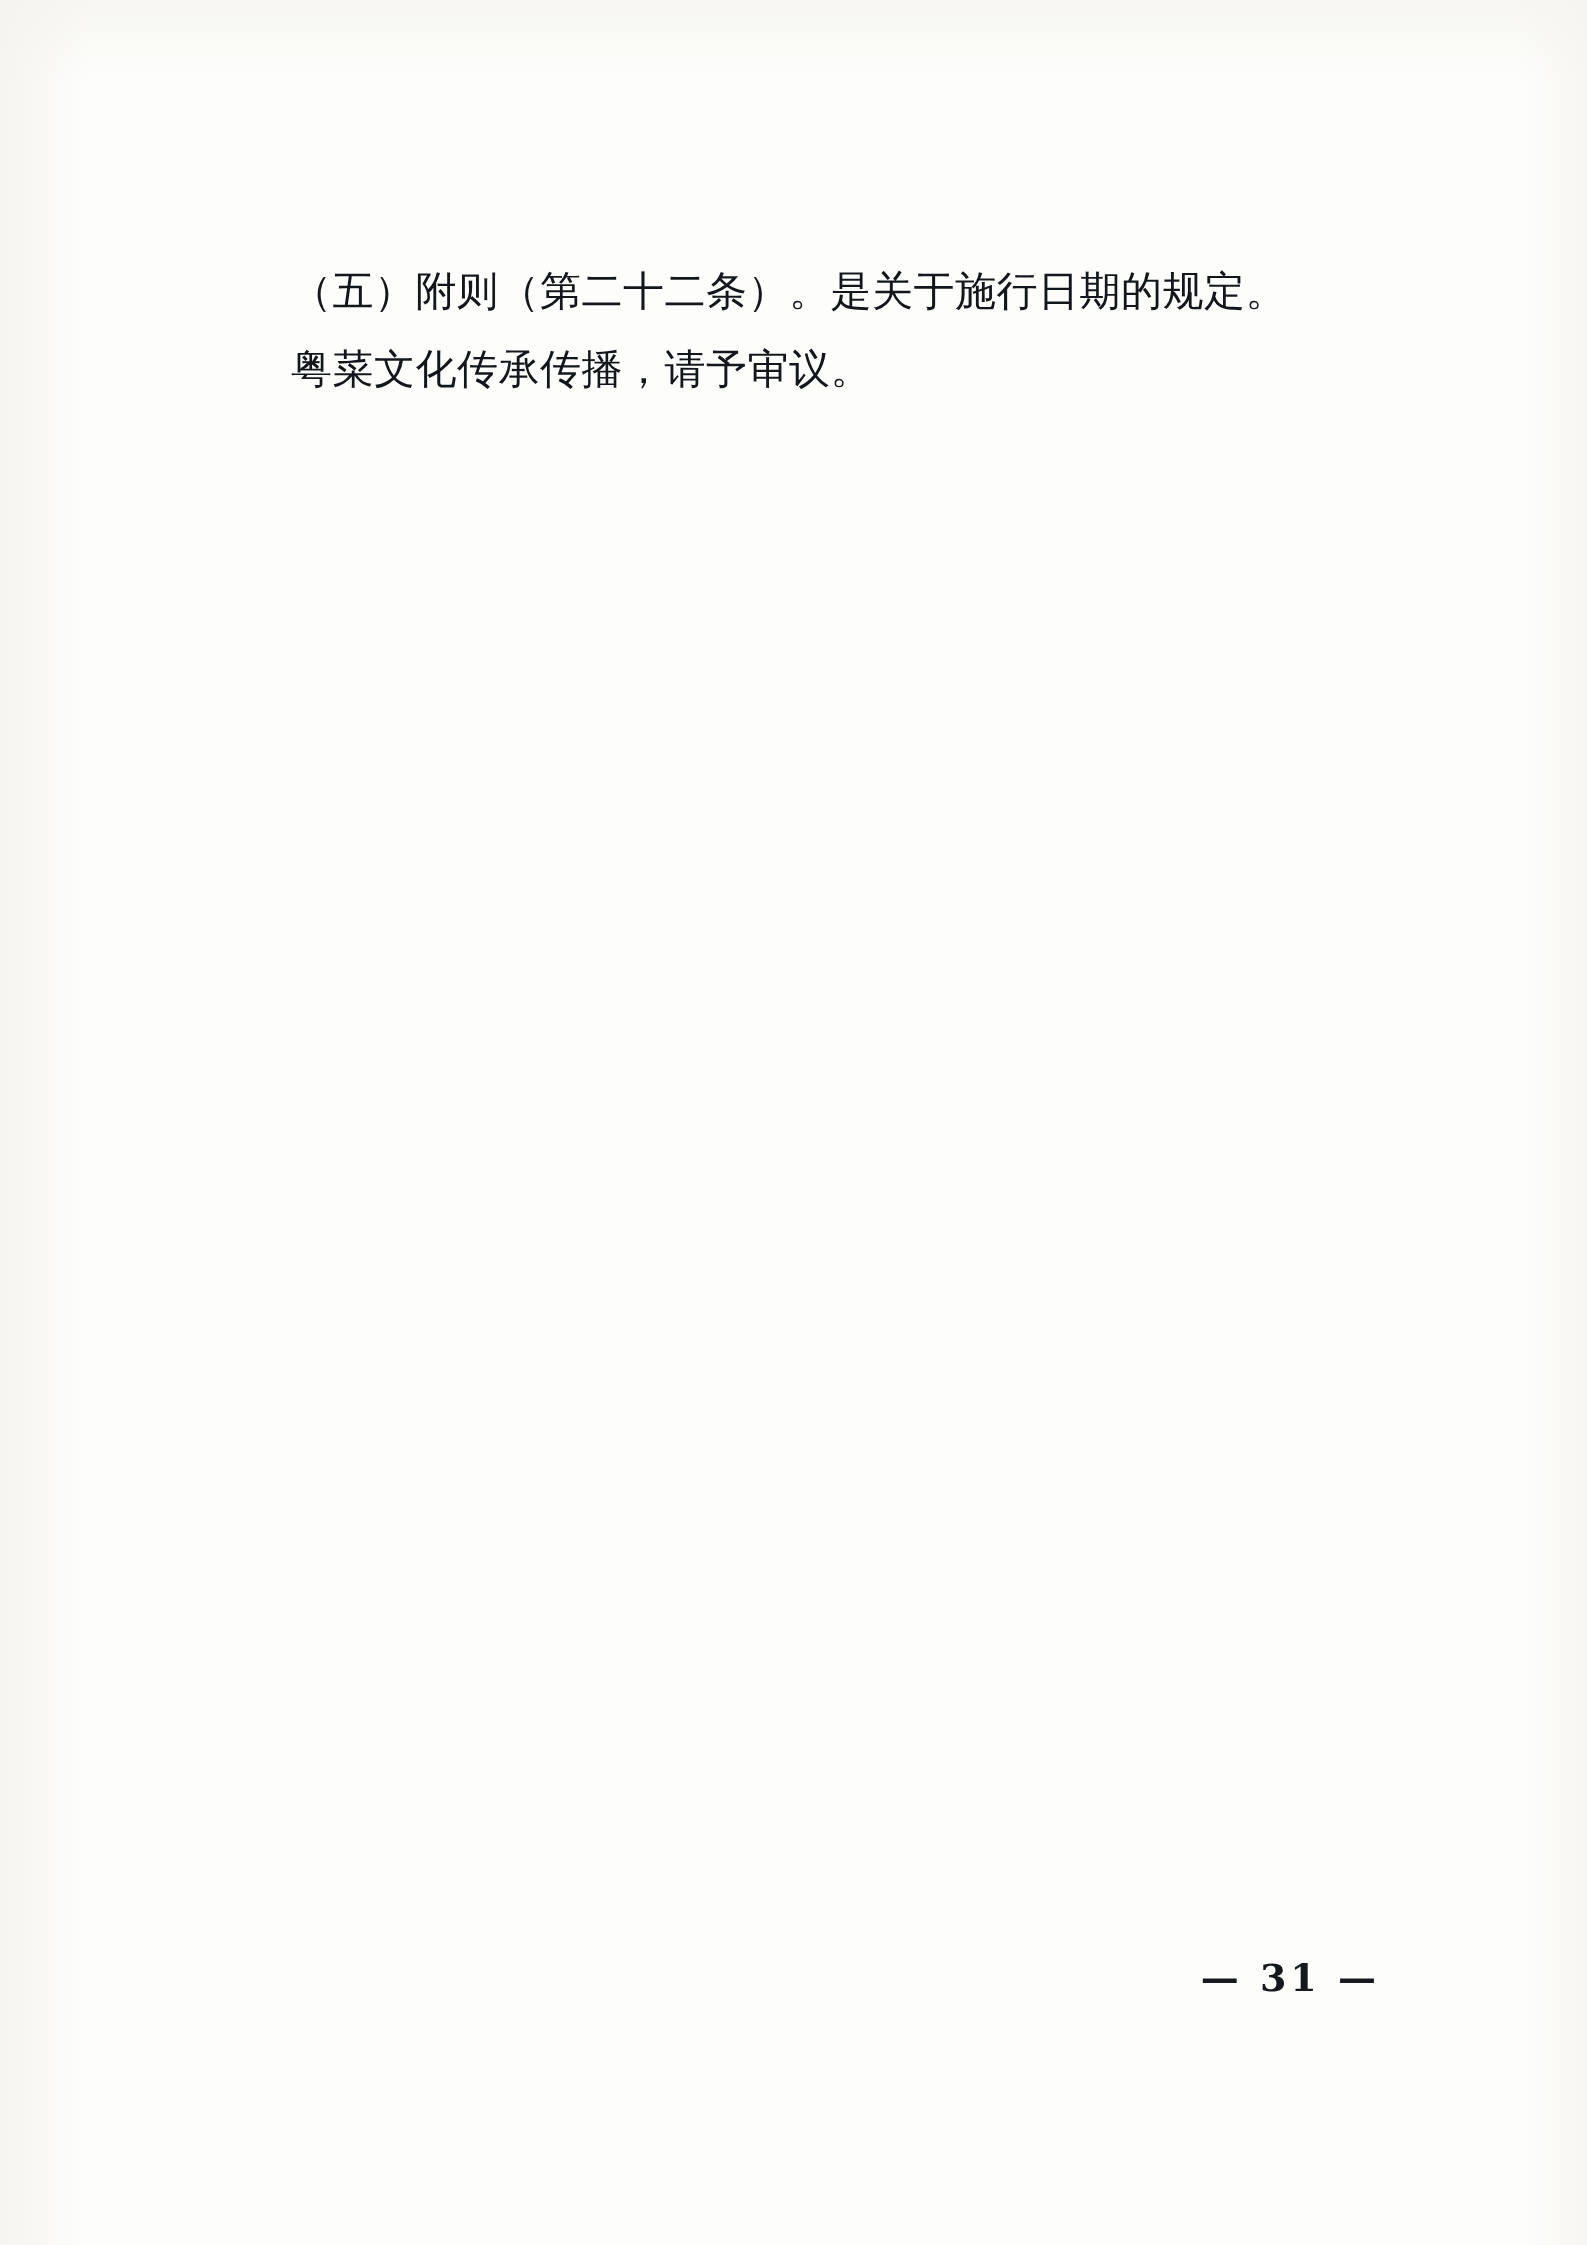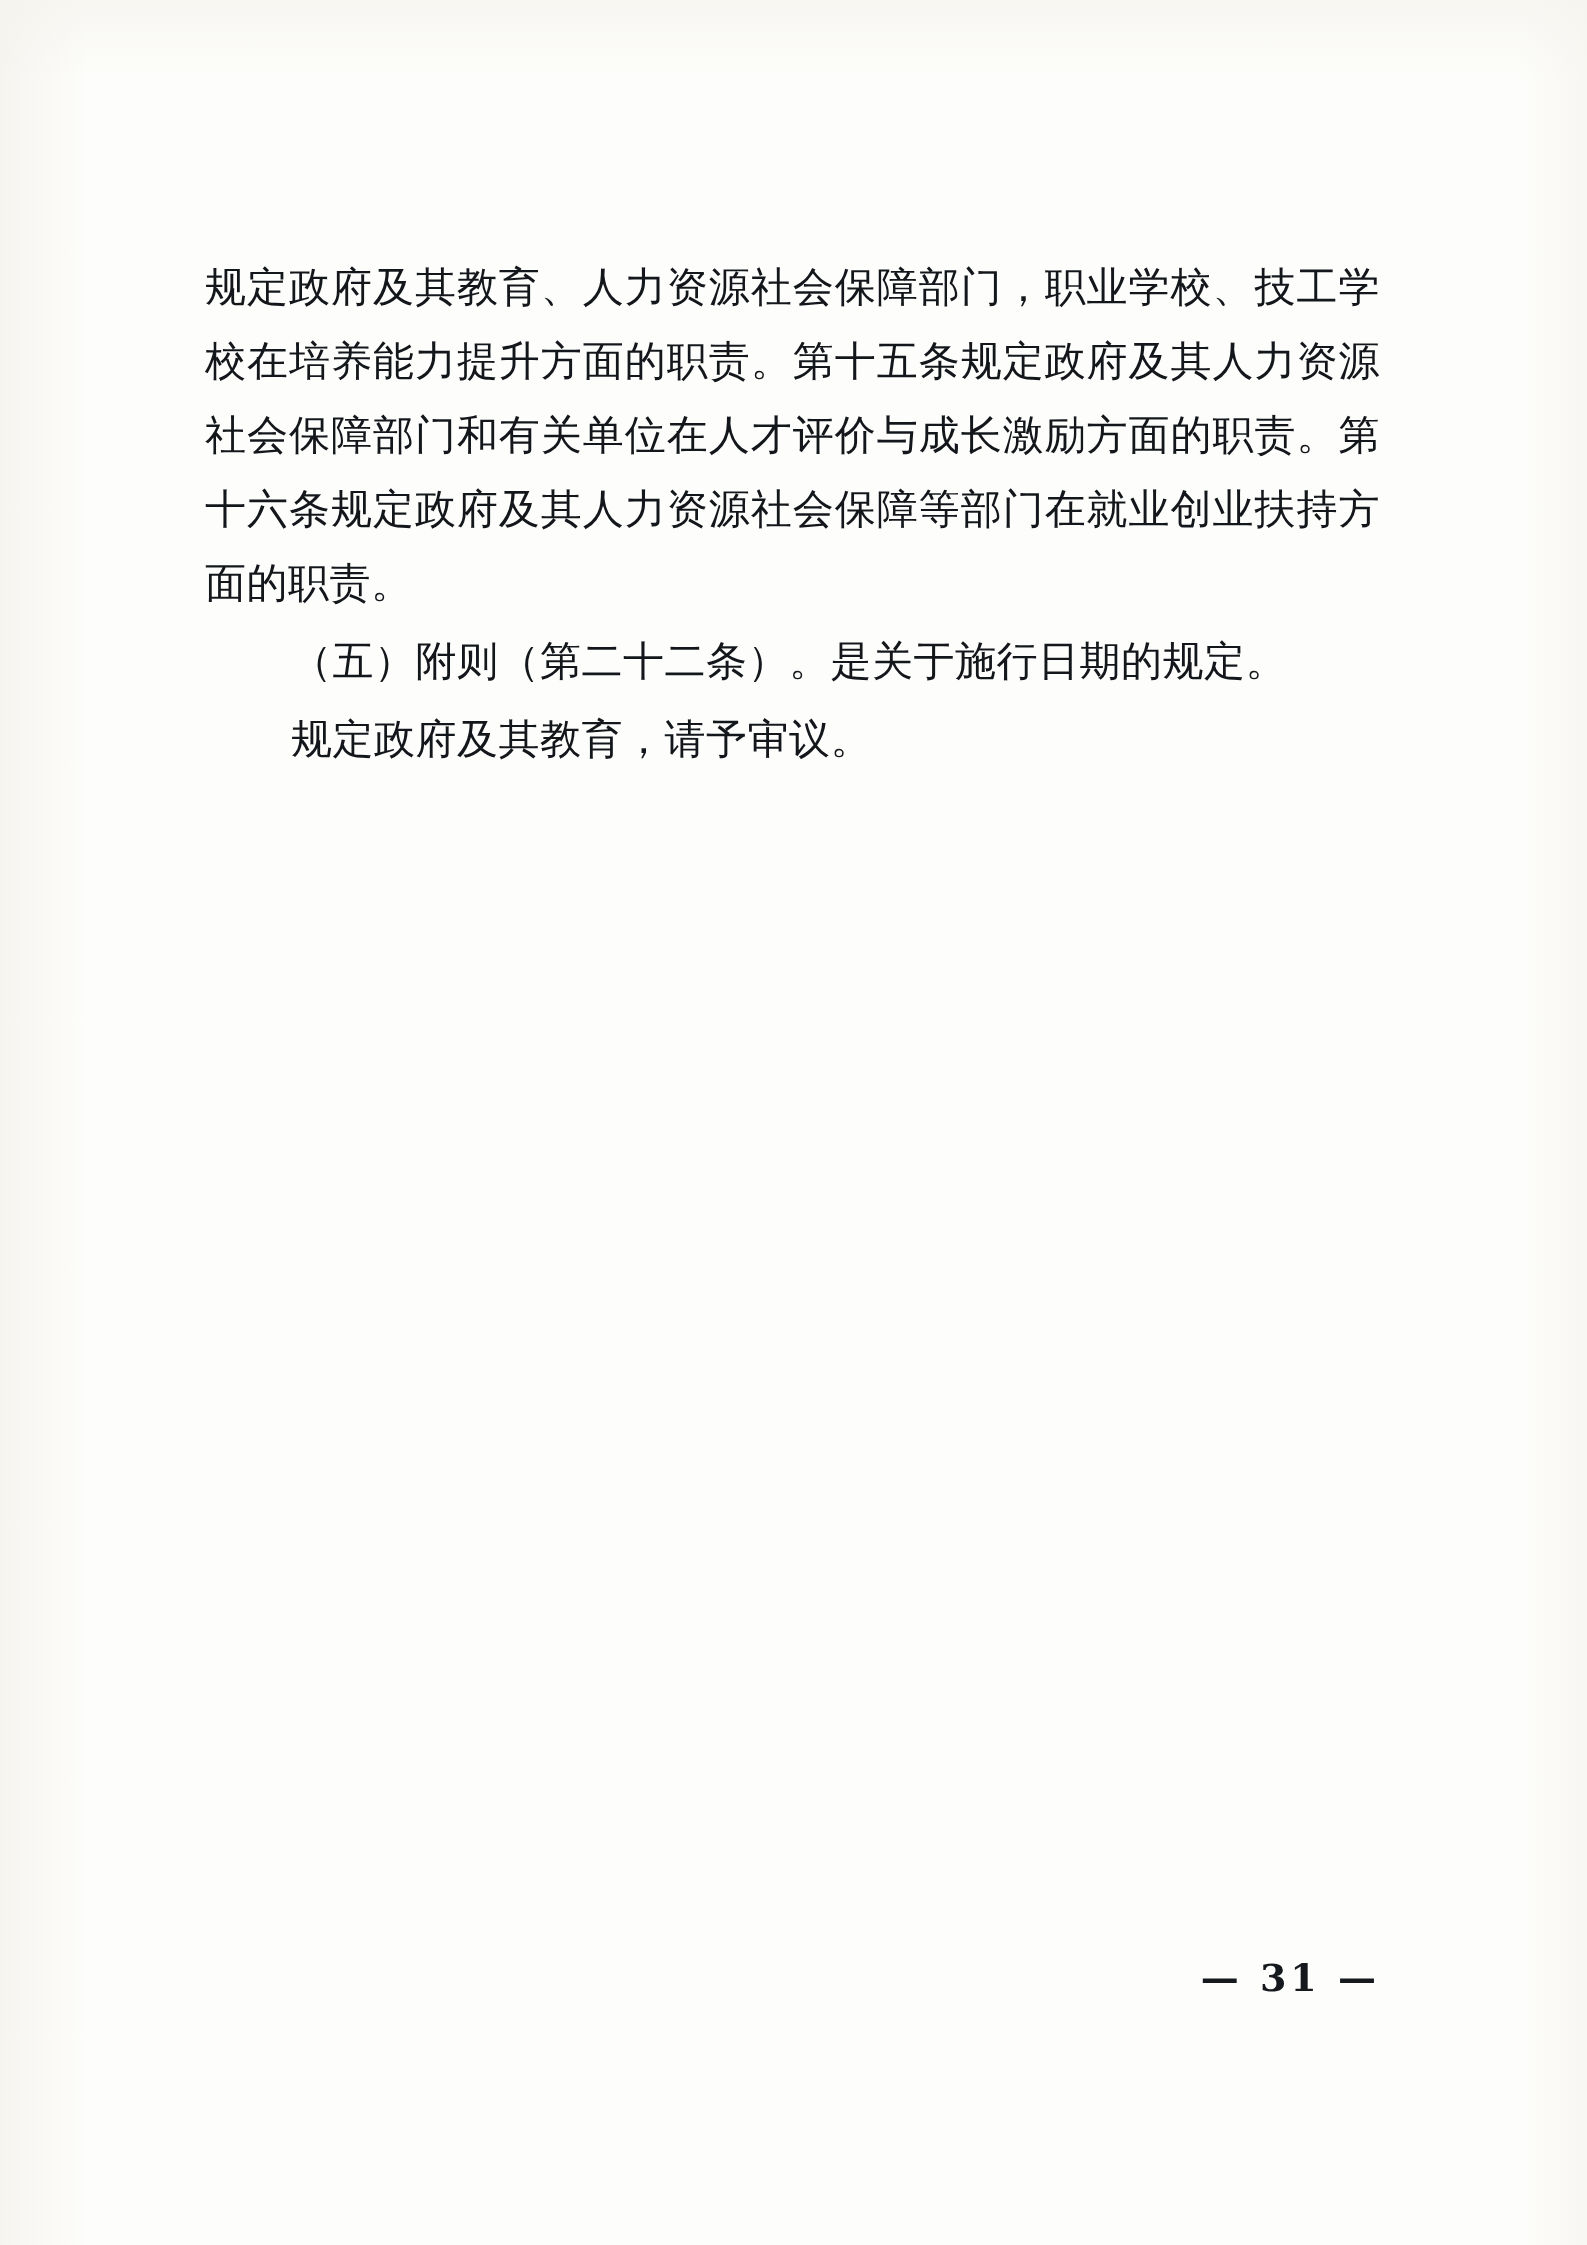--- a/index.html
+++ b/index.html
@@ -61,21 +61,20 @@
   }
   .pagenum span { display: inline-block; }
 </style>
 </head>
 <body>
 
 <div class="page">
   <div class="paper-tint"></div>
 
   <div class="content">
-    <p class="para">规定政府及其教育、人力资源社会保障部门，职业学校、技工学校在培养能力提升方面的职责。第十五条规定政府及其人力资源社会保障部门和有关单位在人才评价与成长激励方面的职责。第十六条规定政府及其人力资源社会保障等部门在就业创业扶持方面的职责。</p>
     <p class="para indent gap-s">（五）附则（第二十二条）。是关于施行日期的规定。</p>
-    <p class="para indent gap-s">规定政府及其教育，请予审议。</p>
+    <p class="para indent gap-s">粤菜文化传承传播，请予审议。</p>
   </div>
 
   <div class="pagenum">
     <span>— 31 —</span>
   </div>
 </div>
 
 </body></html>

